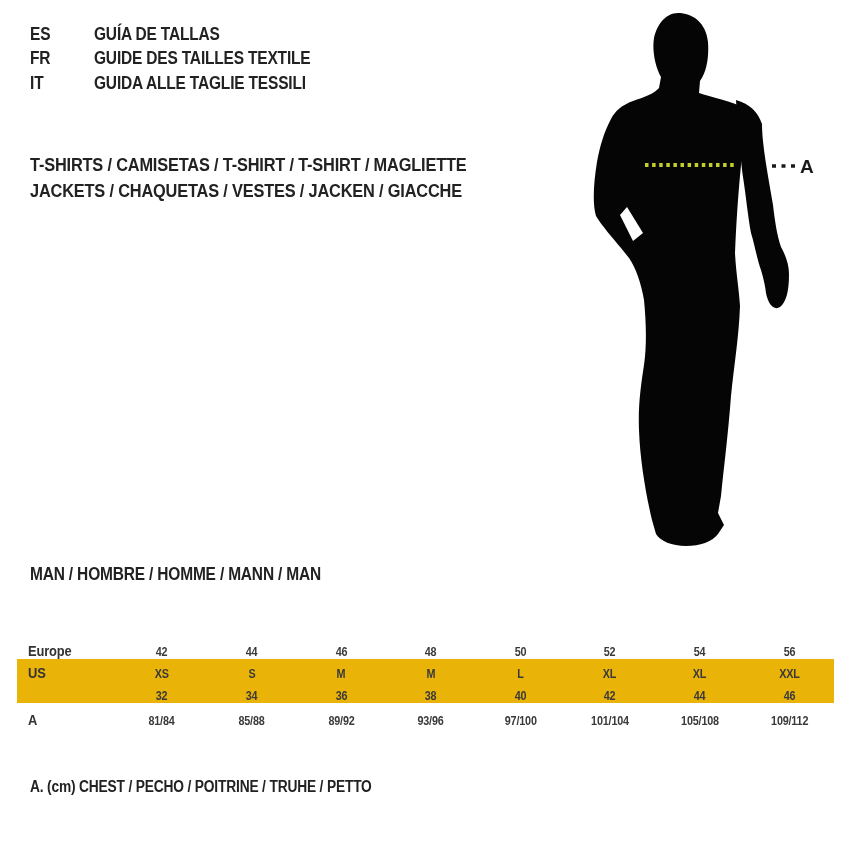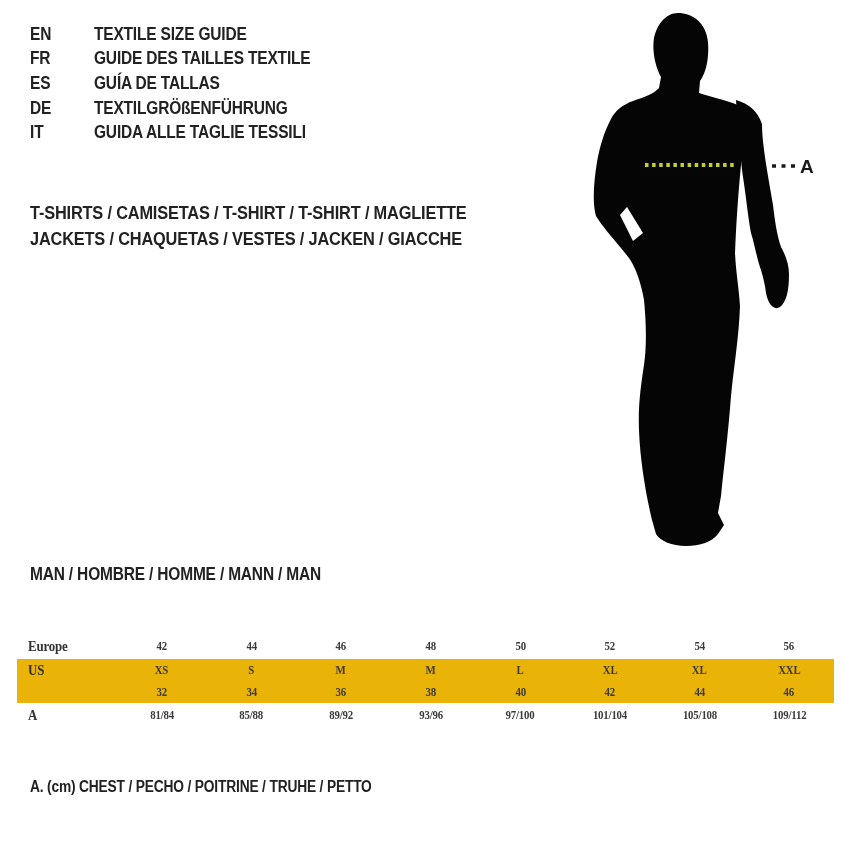--- a/index.html
+++ b/index.html
@@ -29,68 +29,60 @@
     white-space: nowrap;
     letter-spacing: -0.2px;
   }
 
   
   .lang-block { position: absolute; left: 30px; top: 22px; }
   .lang-row { display: flex; height: 24.6px; align-items: center; font-size: 18px; }
   .lang-code { width: 64px; flex: 0 0 64px; }
 
   
-  .category-block { position: absolute; left: 30px; top: 152px; font-size: 19px; margin-top: 48px; }
+  .category-block { position: absolute; left: 30px; top: 152px; font-size: 19px; }
   .category-line { height: 26px; display: flex; align-items: center; }
 
   
   .figure-wrap { position: absolute; left: 560px; top: 0; width: 290px; height: 580px; }
 
   
   .section-title { position: absolute; left: 30px; top: 564px; font-size: 18px; }
 
   
   .size-table { position: absolute; left: 17px; top: 634px; width: 817px; }
   .table-header {
     height: 20px; background: #c3c3c3;
     display: flex; align-items: center;
     padding-left: 11px; font-size: 15px; color: #2e2e2e;
   }
-  .t-row { display: flex; align-items: center; background: #ffffff; font-family: Liberation Serif, serif; }
+  .t-row { display: flex; align-items: flex-end; background: #ffffff; }
   .t-row.shaded { background: #eab308; }
   .t-row.tall { height: 25px; }
   .t-row.short { height: 22px; }
   .t-label { flex: 0 0 100px; padding-left: 11px; font-size: 15px; color: #333333; }
   .t-cell { flex: 1 1 0; text-align: center; font-size: 12px; color: #3a3a3a;
             display: flex; align-items: center; justify-content: center; }
 
   
   .footnote { position: absolute; left: 30px; top: 778px; font-size: 16px; text-align: center; }
 </style>
 </head>
 <body>
 
 <div class="page">
 
   <div class="lang-block">
     <div class="lang-row">
-      <span class="lang-code"><span class="cond">EN</span></span>
-      <span class="cond">TEXTILE SIZE GUIDE</span>
+      <span class="lang-code"><span class="cond">ES</span></span>
+      <span class="cond">GUÍA DE TALLAS</span>
     </div>
     <div class="lang-row">
       <span class="lang-code"><span class="cond">FR</span></span>
       <span class="cond">GUIDE DES TAILLES TEXTILE</span>
-    </div>
-    <div class="lang-row">
-      <span class="lang-code"><span class="cond">ES</span></span>
-      <span class="cond">GUÍA DE TALLAS</span>
-    </div>
-    <div class="lang-row">
-      <span class="lang-code"><span class="cond">DE</span></span>
-      <span class="cond">TEXTILGRÖßENFÜHRUNG</span>
     </div>
     <div class="lang-row">
       <span class="lang-code"><span class="cond">IT</span></span>
       <span class="cond">GUIDA ALLE TAGLIE TESSILI</span>
     </div>
   </div>
 
   <div class="category-block">
     <div class="category-line">
         <span class="cond">T-SHIRTS / CAMISETAS / T-SHIRT / T-SHIRT / MAGLIETTE</span>

